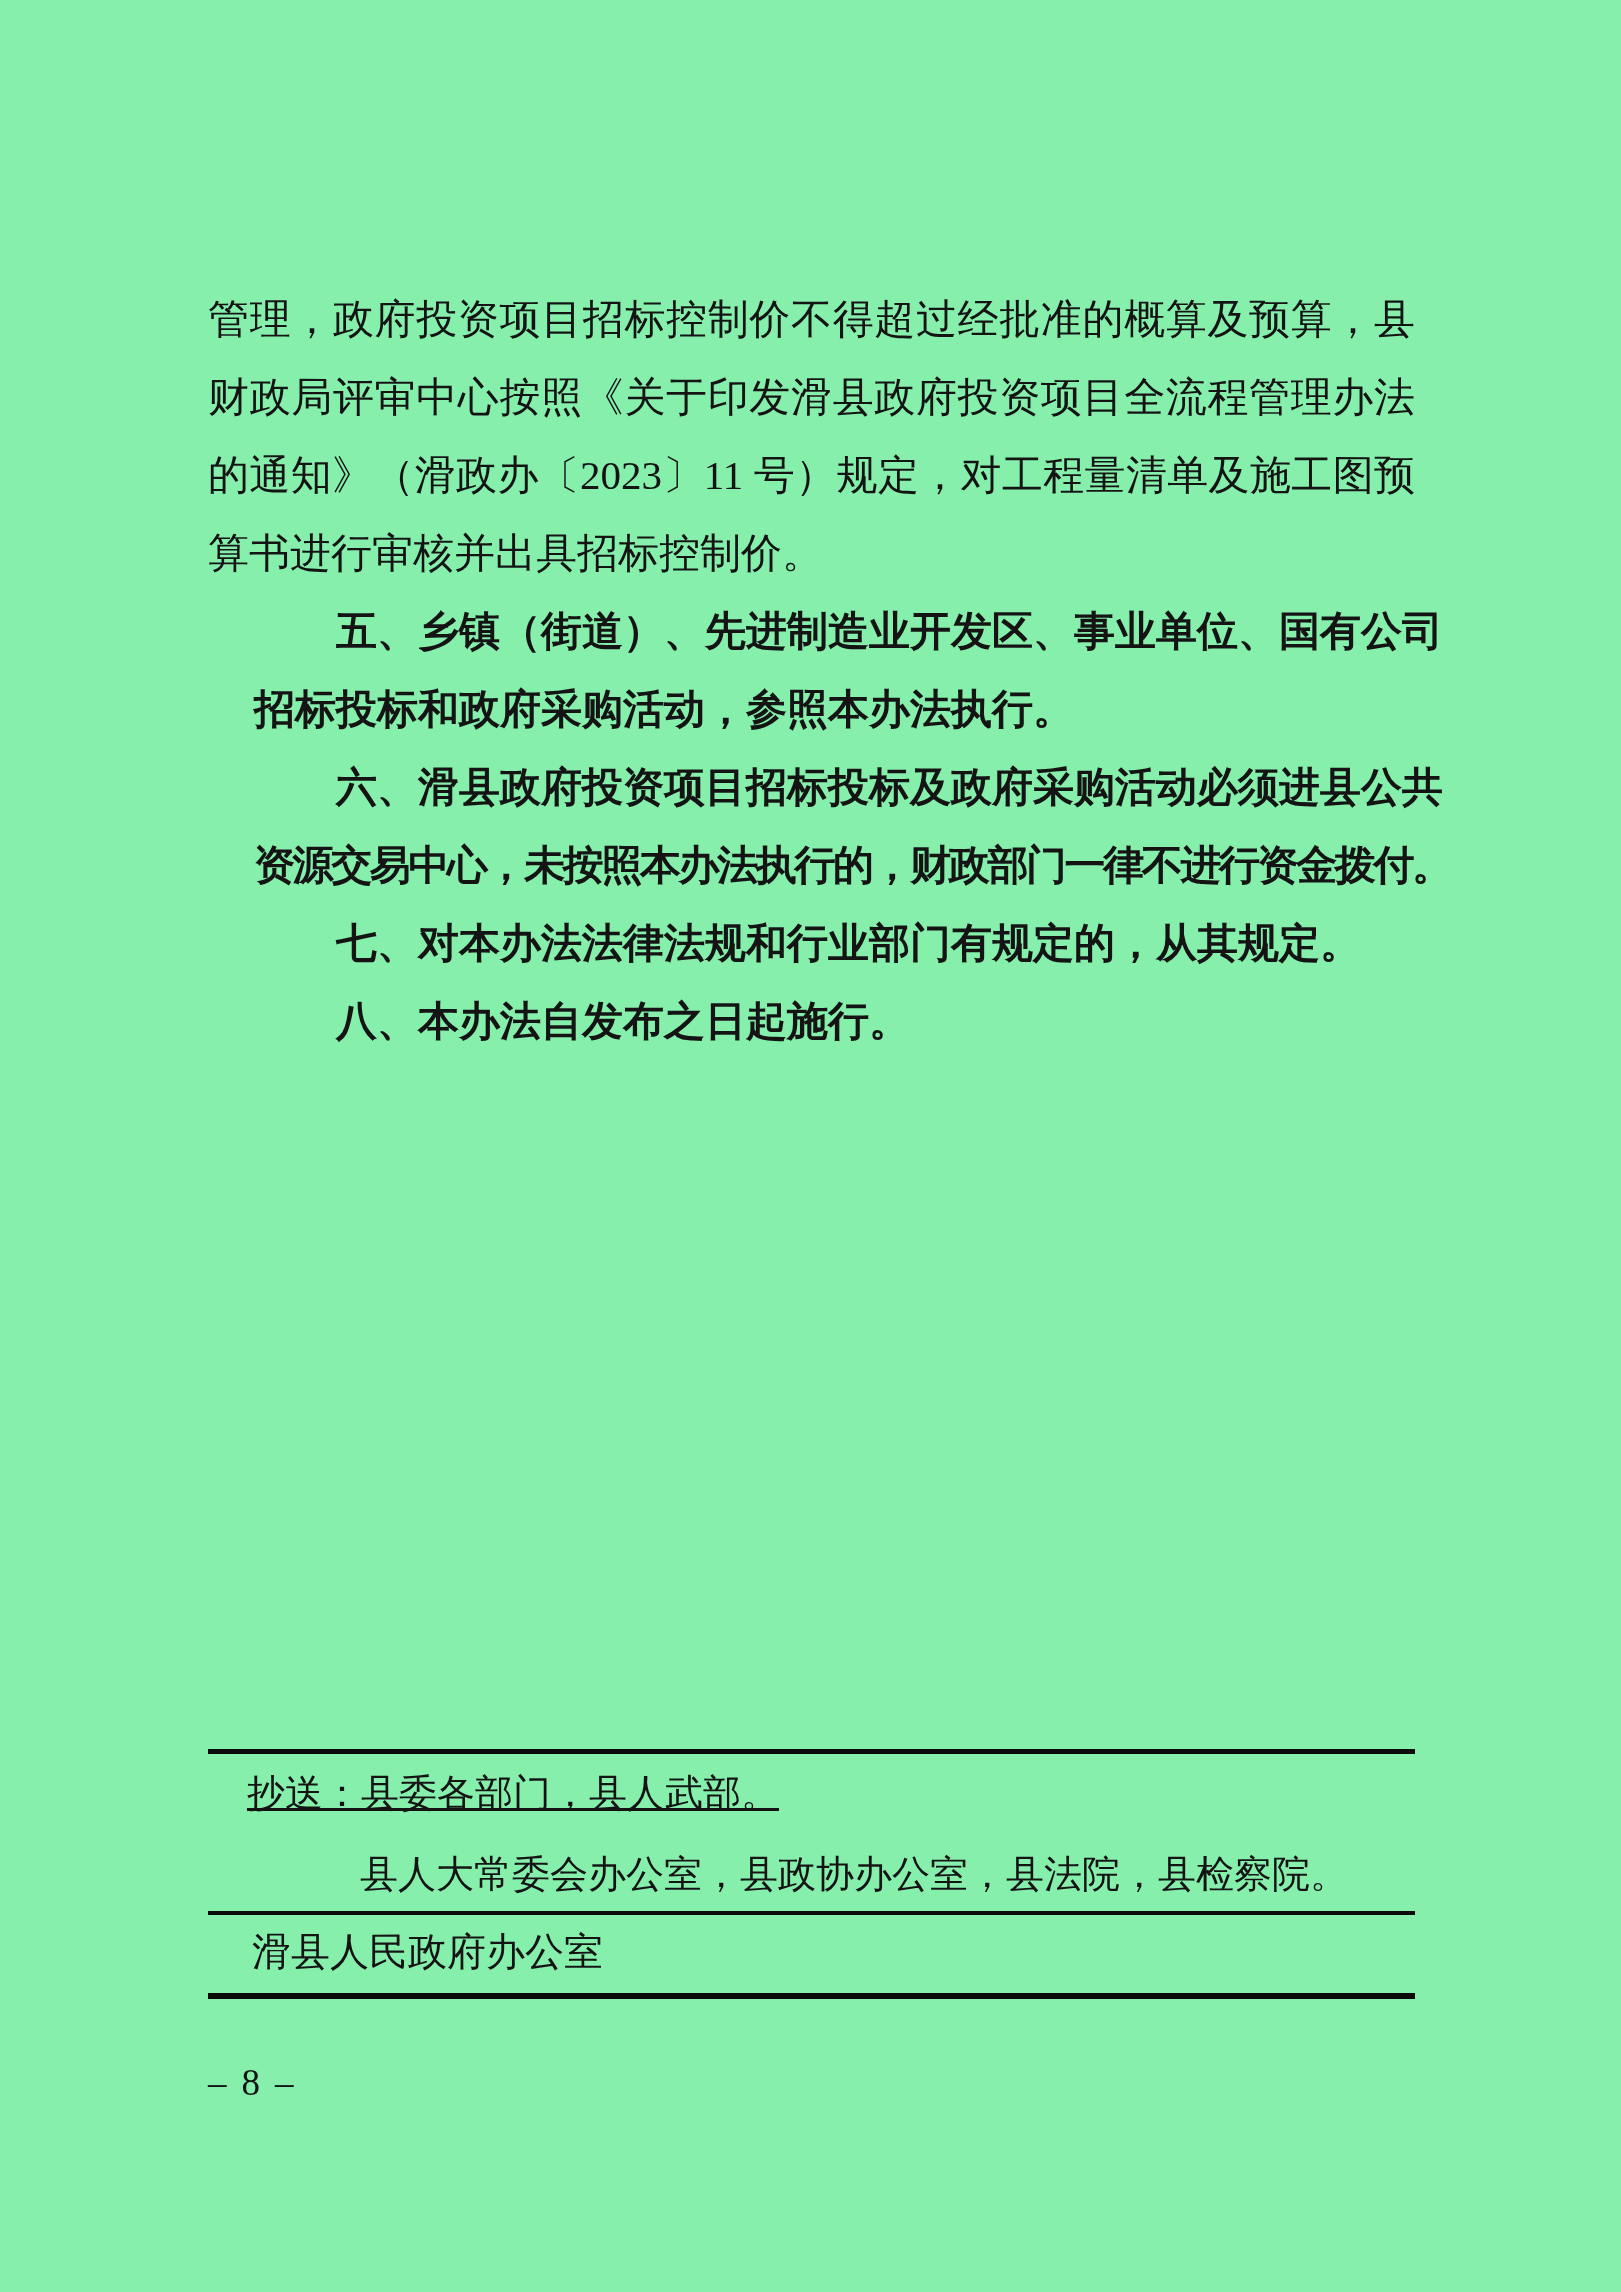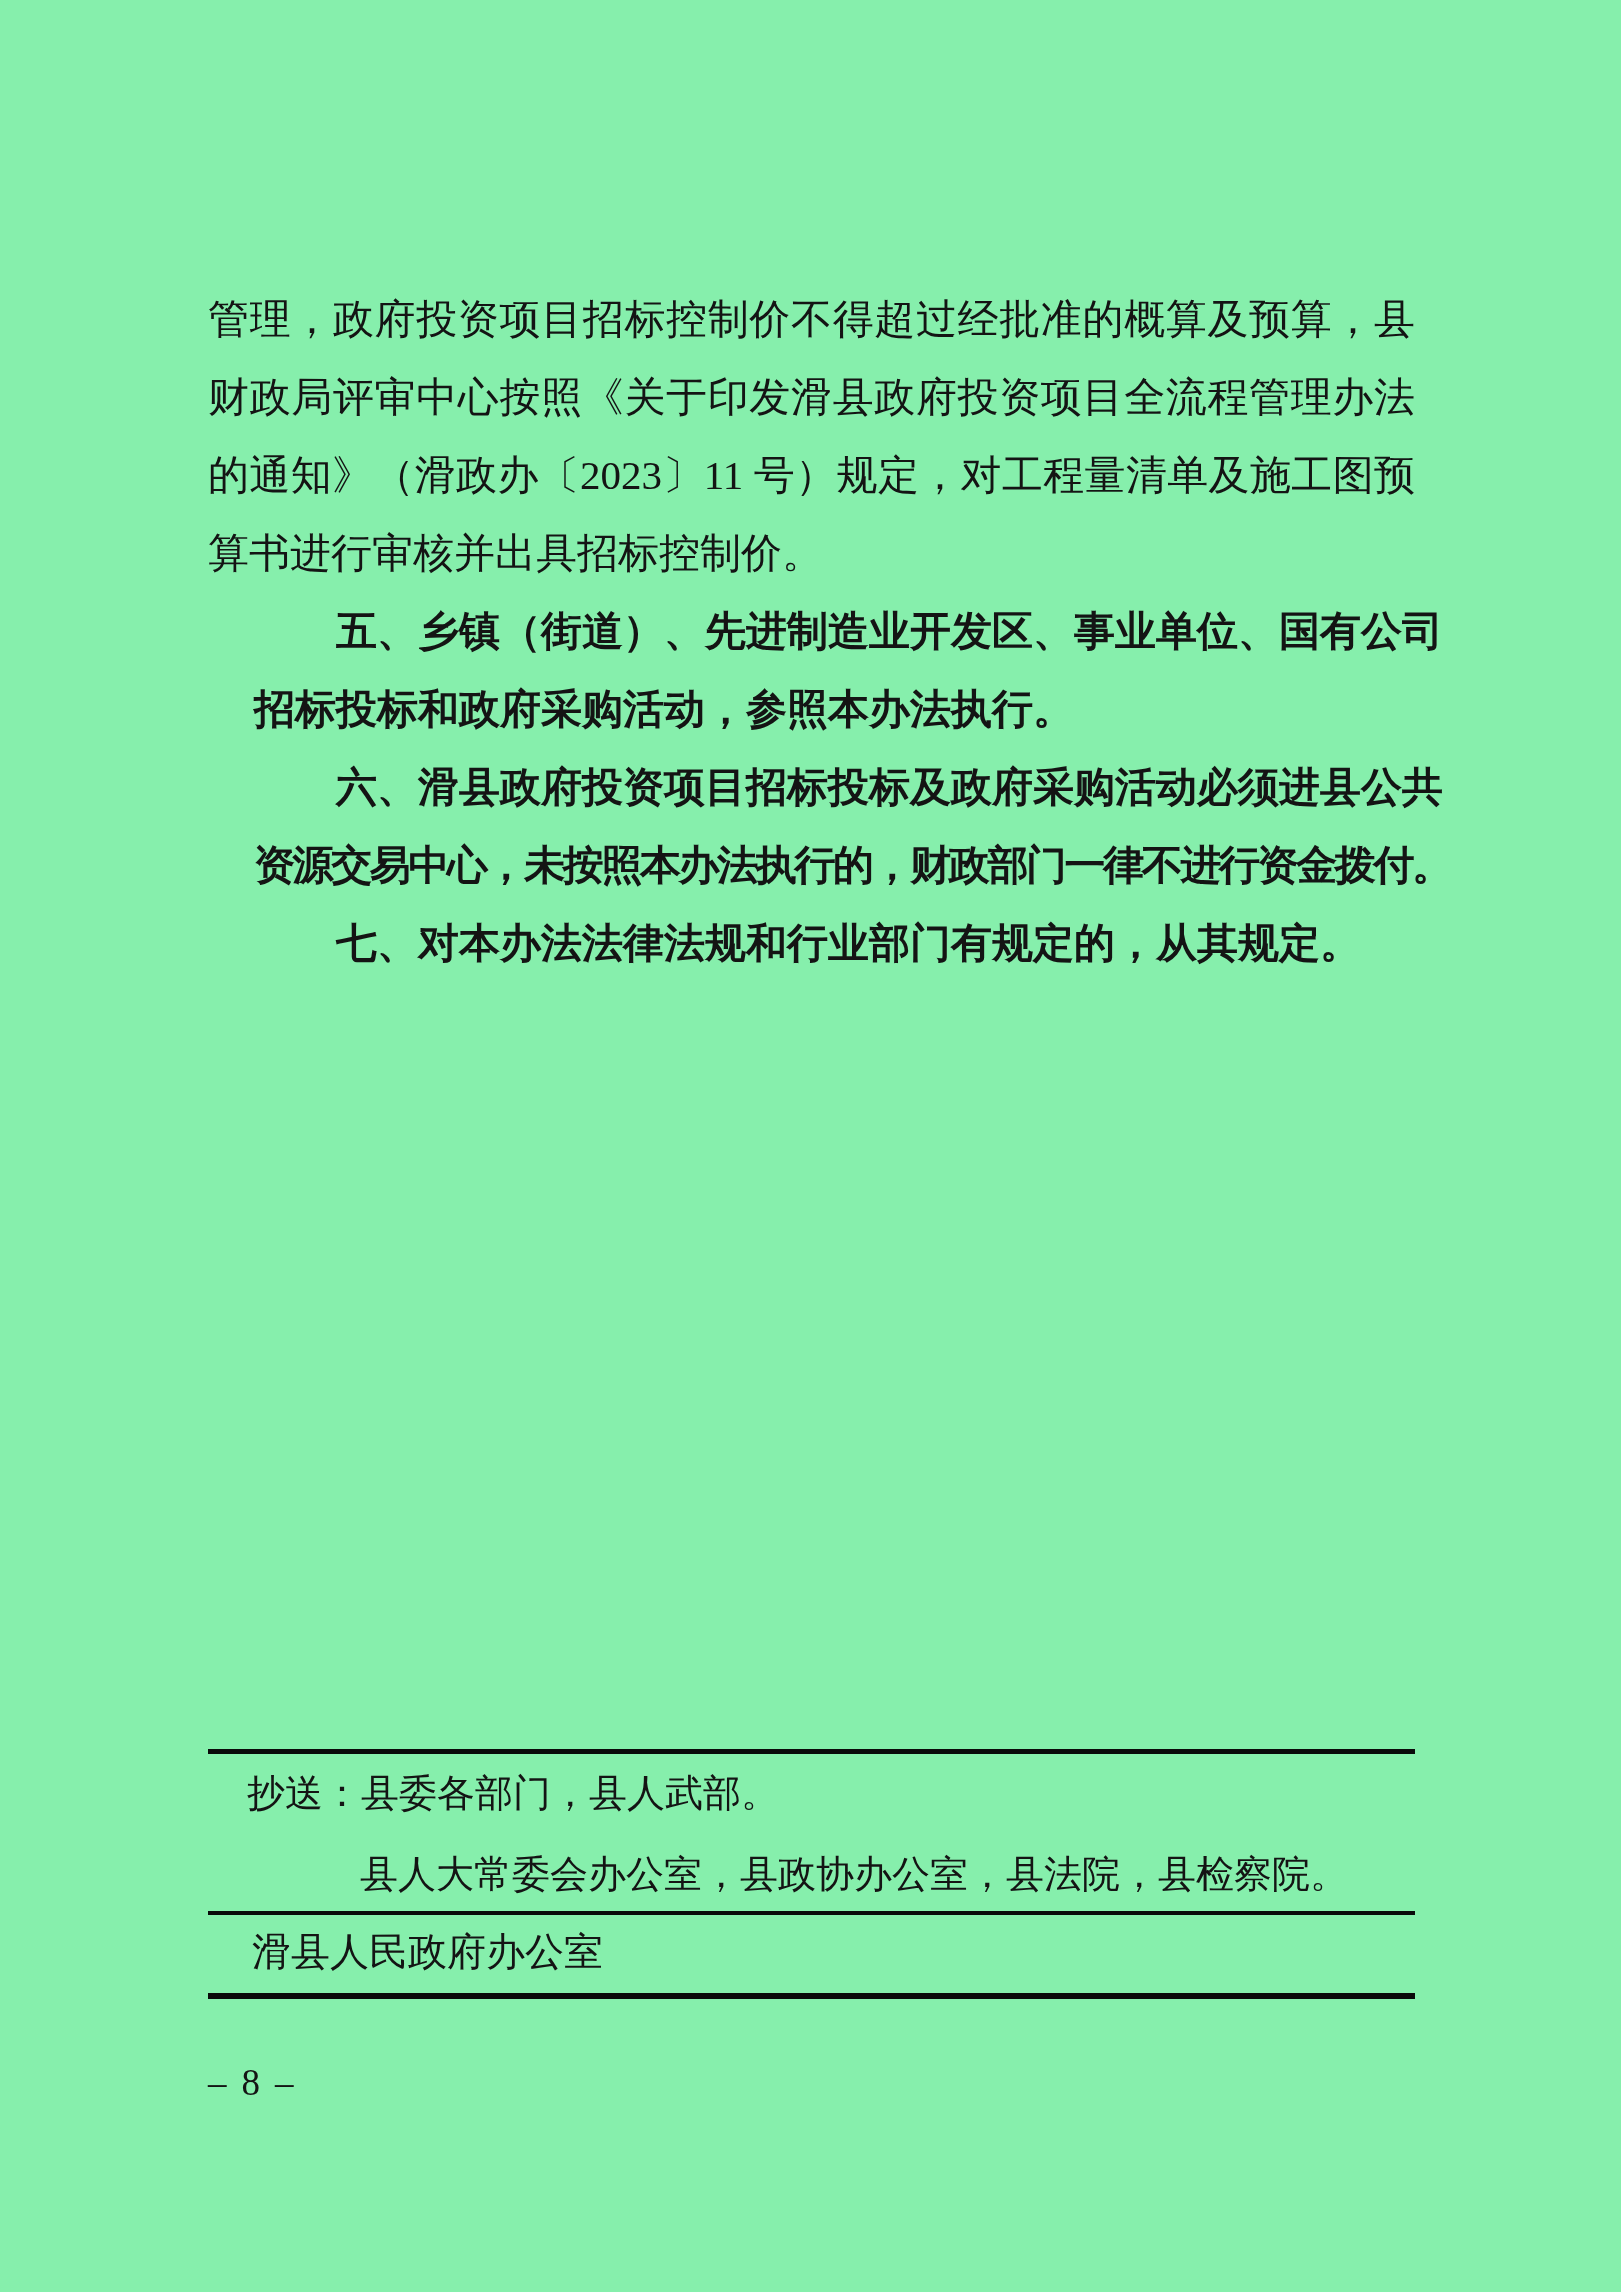--- a/index.html
+++ b/index.html
@@ -63,21 +63,21 @@
     left: 208px;
     top: 1753px;
     width: 1207px;
     font-size: 38px;
   }
   .cc-line {
     height: 81px;
     line-height: 81px;
     white-space: nowrap;
   }
-  .cc-line-1 { padding-left: 39px; }
+  .cc-line-1 { padding-left: 39px; text-decoration: underline; }
   .cc-line-2 { padding-left: 152px; }
 
   
   .issuer-row {
     position: absolute;
     left: 208px;
     top: 1914px;
     width: 1207px;
     height: 76px;
     line-height: 76px;
@@ -107,20 +107,21 @@
   <div class="body-text">
     <div class="line justify">管理，政府投资项目招标控制价不得超过经批准的概算及预算，县</div>
     <div class="line justify">财政局评审中心按照《关于印发滑县政府投资项目全流程管理办法</div>
     <div class="line justify">的通知》（滑政办〔2023〕11 号）规定，对工程量清单及施工图预</div>
     <div class="line">算书进行审核并出具招标控制价。</div>
     <div class="line bold indent justify">五、乡镇（街道）、先进制造业开发区、事业单位、国有公司</div>
     <div class="line bold">招标投标和政府采购活动，参照本办法执行。</div>
     <div class="line bold indent justify">六、滑县政府投资项目招标投标及政府采购活动必须进县公共</div>
     <div class="line bold tight justify">资源交易中心，未按照本办法执行的，财政部门一律不进行资金拨付。</div>
     <div class="line bold indent">七、对本办法法律法规和行业部门有规定的，从其规定。</div>
+    <div class="line bold indent">八、本办法自发布之日起施行。</div>
   </div>
 
   <div class="rule rule-top"></div>
 
   <div class="cc-block">
     <div class="cc-line cc-line-1">抄送：县委各部门，县人武部。</div>
     <div class="cc-line cc-line-2">县人大常委会办公室，县政协办公室，县法院，县检察院。</div>
   </div>
 
   <div class="rule rule-middle"></div>

